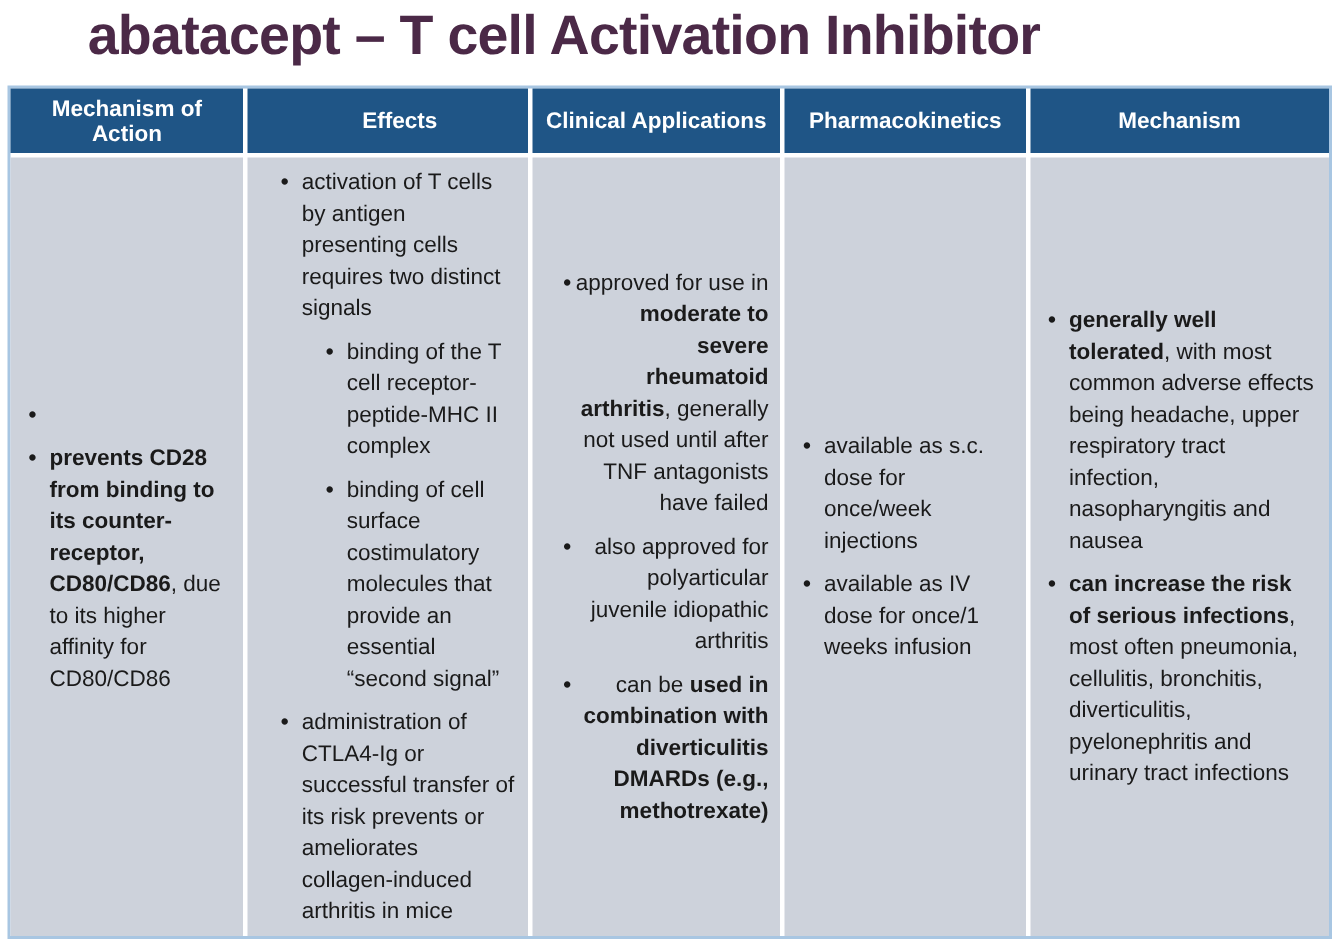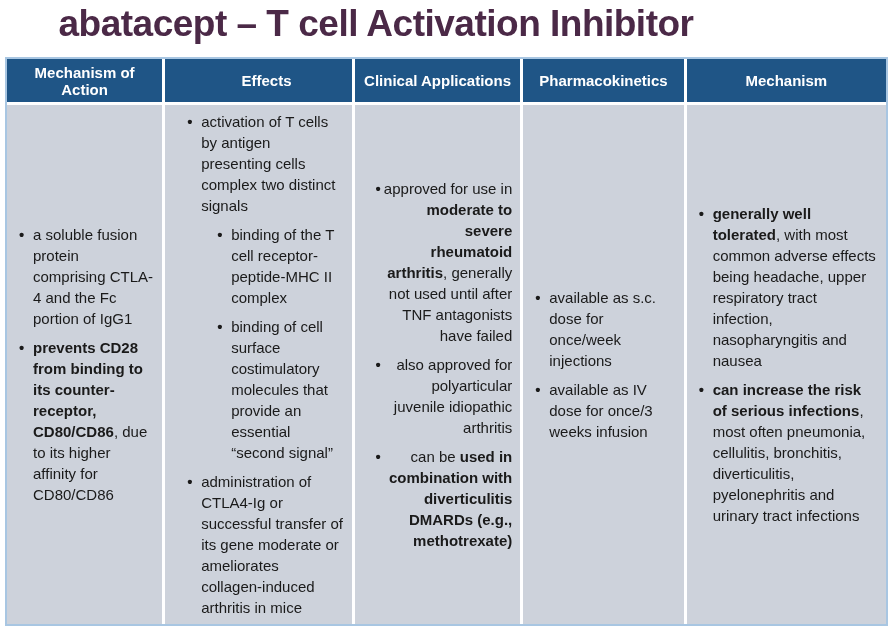--- a/index.html
+++ b/index.html
@@ -52,43 +52,42 @@
         <div class="hcell col0">Mechanism of Action</div>
         <div class="hcell col1">Effects</div>
         <div class="hcell col2">Clinical Applications</div>
         <div class="hcell col3">Pharmacokinetics</div>
         <div class="hcell col4">Mechanism</div>
       </div>
     <div class="body-row">
         <div class="bcell col0">
           <div class="bullet lvl1">
             <span class="marker">•</span>
-            <span class="btext"><span>a soluble fusion protein comprising CTLA-4 and the Fc portion of IgG1</span></span>
           </div>
           <div class="bullet lvl1">
             <span class="marker">•</span>
             <span class="btext"><b>prevents CD28 from binding to its counter-receptor, CD80/CD86</b><span>, due to its higher affinity for CD80/CD86</span></span>
           </div>
         </div>
         <div class="bcell col1">
           <div class="bullet lvl1">
             <span class="marker">•</span>
-            <span class="btext"><span>activation of T cells by antigen presenting cells complex two distinct signals</span></span>
+            <span class="btext"><span>activation of T cells by antigen presenting cells requires two distinct signals</span></span>
           </div>
           <div class="bullet lvl2">
             <span class="marker">•</span>
             <span class="btext"><span>binding of the T cell receptor-peptide-MHC II complex</span></span>
           </div>
           <div class="bullet lvl2">
             <span class="marker">•</span>
             <span class="btext"><span>binding of cell surface costimulatory molecules that provide an essential “second signal”</span></span>
           </div>
           <div class="bullet lvl1">
             <span class="marker">•</span>
-            <span class="btext"><span>administration of CTLA4-Ig or successful transfer of its gene moderate or ameliorates collagen-induced arthritis in mice</span></span>
+            <span class="btext"><span>administration of CTLA4-Ig or successful transfer of its risk prevents or ameliorates collagen-induced arthritis in mice</span></span>
           </div>
         </div>
         <div class="bcell col2">
           <div class="bullet lvl1">
             <span class="marker">•</span>
             <span class="btext"><span>approved for use in </span><b>moderate to severe rheumatoid arthritis</b><span>, generally not used until after TNF antagonists have failed</span></span>
           </div>
           <div class="bullet lvl1">
             <span class="marker">•</span>
             <span class="btext"><span>also approved for polyarticular juvenile idiopathic arthritis</span></span>
@@ -98,21 +97,21 @@
             <span class="btext"><span>can be </span><b>used in combination with diverticulitis DMARDs (e.g., methotrexate)</b></span>
           </div>
         </div>
         <div class="bcell col3">
           <div class="bullet lvl1">
             <span class="marker">•</span>
             <span class="btext"><span>available as s.c. dose for once/week injections</span></span>
           </div>
           <div class="bullet lvl1">
             <span class="marker">•</span>
-            <span class="btext"><span>available as IV dose for once/3 weeks infusion</span></span>
+            <span class="btext"><span>available as IV dose for once/1 weeks infusion</span></span>
           </div>
         </div>
         <div class="bcell col4">
           <div class="bullet lvl1">
             <span class="marker">•</span>
             <span class="btext"><b>generally well tolerated</b><span>, with most common adverse effects being headache, upper respiratory tract infection, nasopharyngitis and nausea</span></span>
           </div>
           <div class="bullet lvl1">
             <span class="marker">•</span>
             <span class="btext"><b>can increase the risk of serious infections</b><span>, most often pneumonia, cellulitis, bronchitis, diverticulitis, pyelonephritis and urinary tract infections</span></span>

